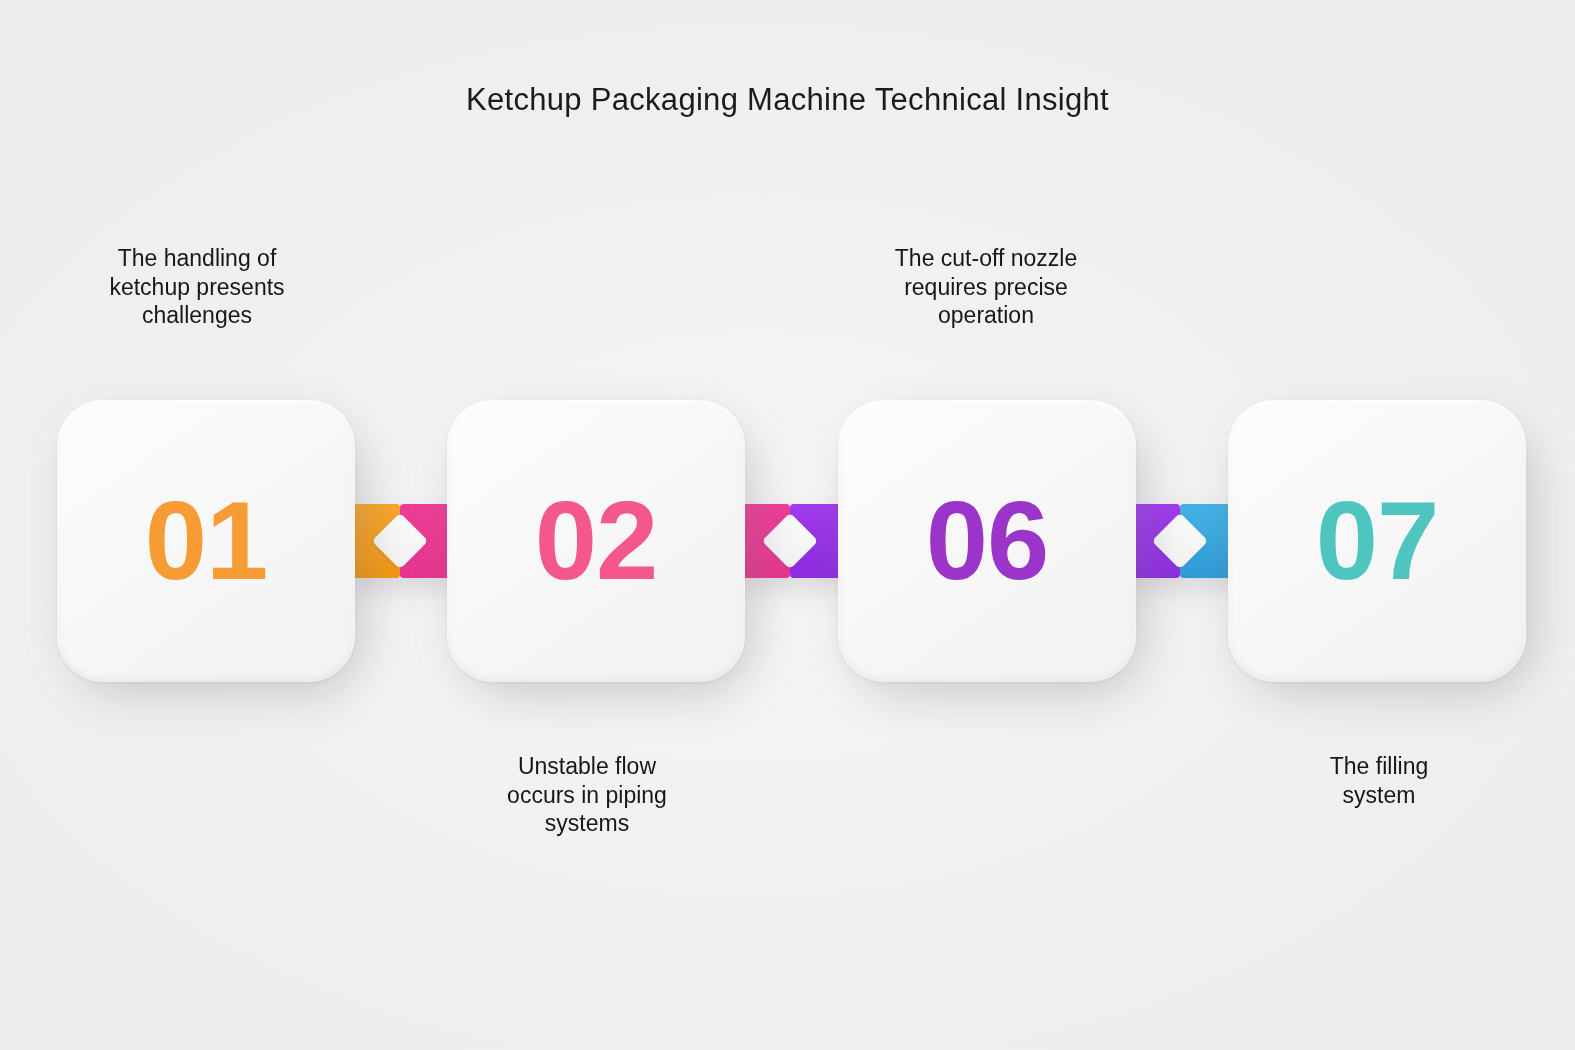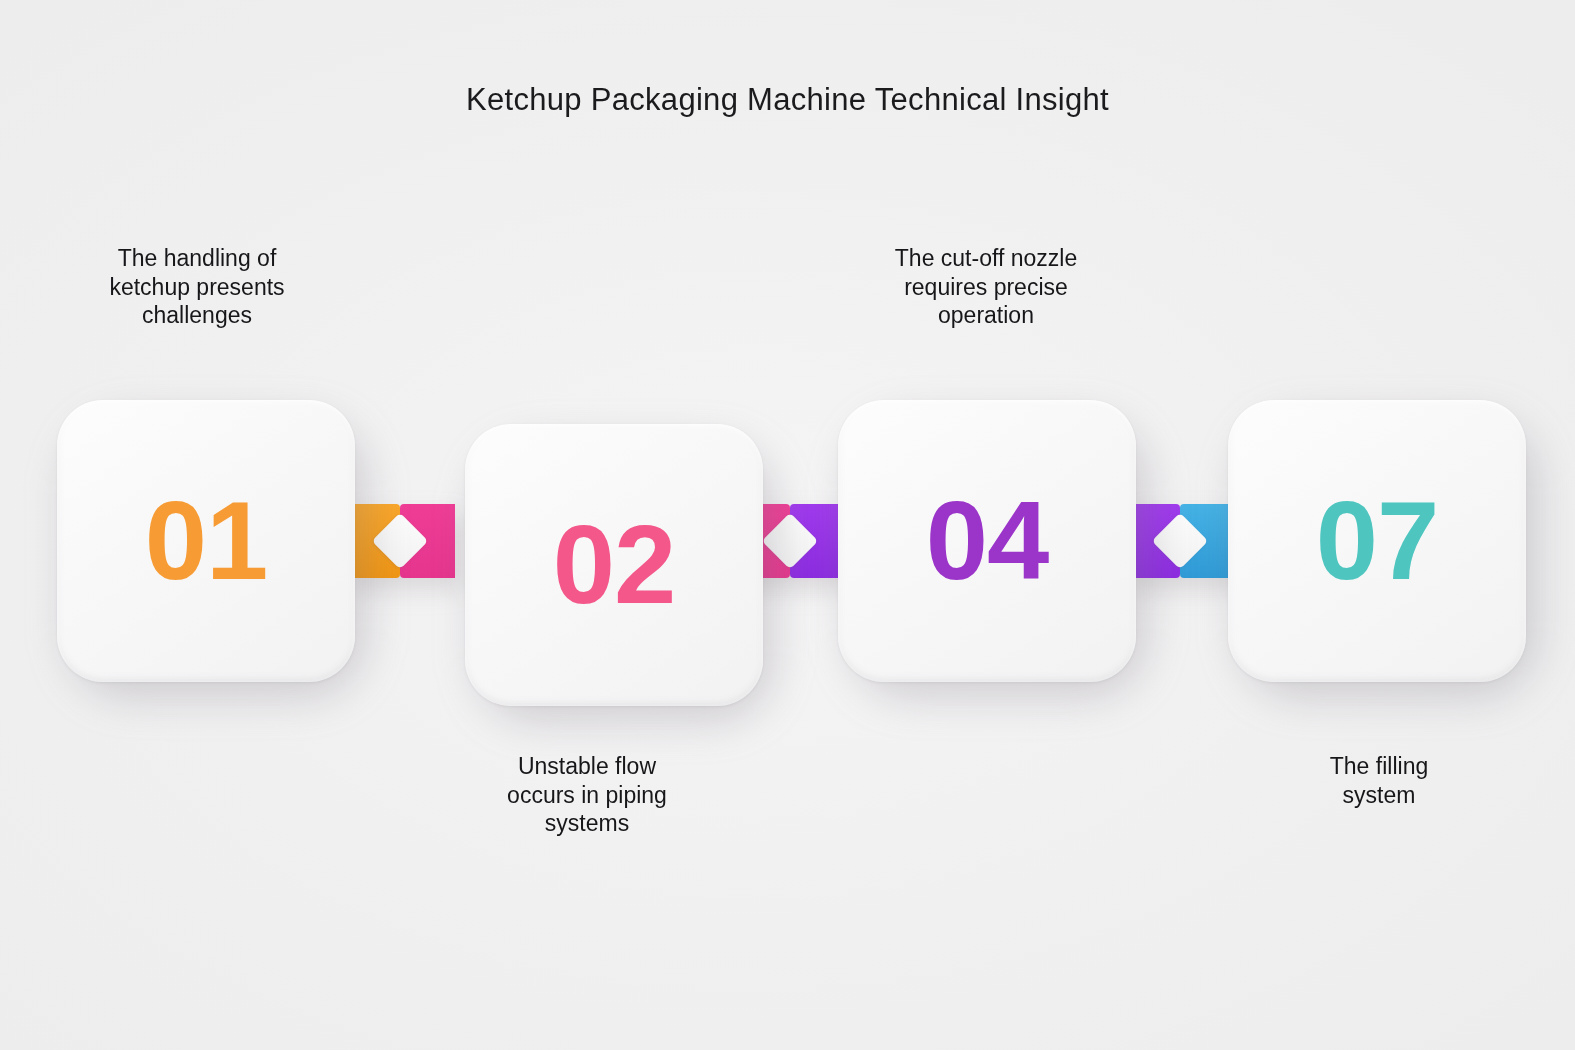--- a/index.html
+++ b/index.html
@@ -97,23 +97,22 @@
   }
 
   
   #card-1 {
     left:57px;
     background:linear-gradient(162deg, #fbb03b 0%, #f9a226 38%, #f29a14 72%, #e8920d 100%);
   }
   #card-1 .card-number { color:#f79c35; }
 
   #card-2 {
-    left:465px;
+    left:447px;
     background:linear-gradient(150deg, #ef3d96 0%, #ec3b9b 30%, #e8429e 62%, #e03a95 100%);
-    margin-top:24px;
   }
   #card-2 .card-number { color:#f4578a; }
 
   #card-3 {
     left:838px;
     background:linear-gradient(155deg, #a93cee 0%, #9b34ea 32%, #8f2fe3 68%, #8529d8 100%);
   }
   #card-3 .card-number { color:#9b35c9; }
 
   #card-4 {
@@ -219,21 +218,21 @@
   </div>
 
   <div class="card" id="card-2">
     <div class="card-inner">
       <span class="card-number">02</span>
     </div>
   </div>
 
   <div class="card" id="card-3">
     <div class="card-inner">
-      <span class="card-number">04</span>
+      <span class="card-number">06</span>
     </div>
   </div>
 
   <div class="card" id="card-4">
     <div class="card-inner">
       <span class="card-number">07</span>
     </div>
   </div>
 
 </div>

